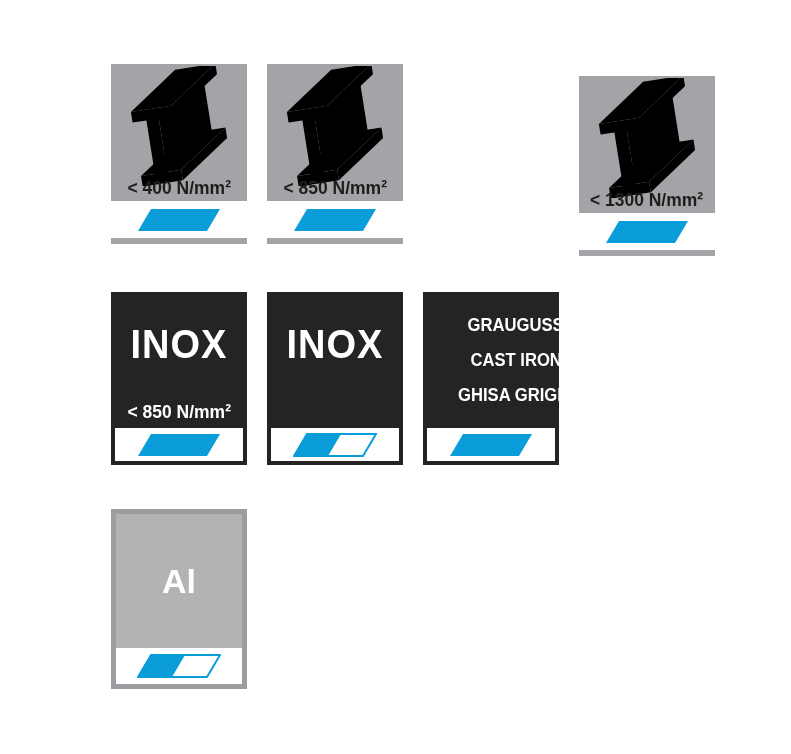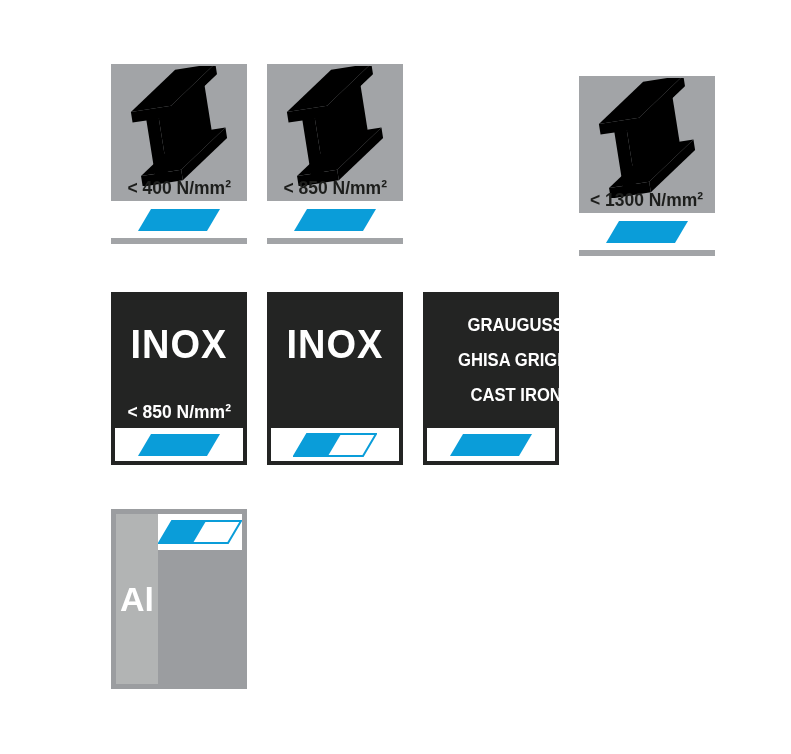--- a/index.html
+++ b/index.html
@@ -42,21 +42,21 @@
   .inox-title { position:absolute; top:32px; left:0; width:100%; text-align:center;
                 color:#ffffff; font-size:40px; font-weight:bold; line-height:40px; letter-spacing:1px; }
   .inox-title span { display:inline-block; transform:scaleX(0.95); transform-origin:center; }
 
   
   .ci-lines { position:absolute; top:16px; left:0; width:100%;margin-left:25px; }
   .ci-line  { text-align:center; color:#ffffff; font-weight:bold; font-size:17.5px; line-height:35px; }
   .ci-line span { display:inline-block; transform:scaleX(0.95); transform-origin:center; white-space:nowrap; }
 
   
-  .alu-inner { height:100%; display:flex; flex-direction:row; }
+  .alu-inner { height:100%; display:flex; flex-direction:column; }
   .alu-face  { flex:1; background:var(--al_fill); display:flex; align-items:center; justify-content:center; }
   .al-title  { color:#ffffff; font-size:34px; font-weight:bold; }
   .strip-alu { height:36px; background:#ffffff; display:flex; align-items:center; justify-content:center; }
 
   
   #t-steel-400  { left:111px; top:64px; }
   #t-steel-850  { left:267px; top:64px; }
   #t-steel-1100 { left:423px; top:64px; }
   #t-steel-1300 { left:579px; top:76px; }
   #t-inox-lt850 { left:111px; top:292px; }
@@ -136,22 +136,22 @@
       <svg width="84" height="24" viewBox="0 0 84 24">
         <polygon class="swatch-outline" points="14,1 83,1 70,23 1,23"></polygon>
         <polygon class="swatch-fill" points="14,1 48,1 35,23 1,23"></polygon>
       </svg>
     </div>
   </div>
 
   <div class="tile dark" id="t-cast-iron">
     <div class="ci-lines">
       <div class="ci-line"><span>GRAUGUSS</span></div>
+      <div class="ci-line"><span>CAST IRON</span></div>
       <div class="ci-line"><span>GHISA GRIGIA</span></div>
-      <div class="ci-line"><span>CAST IRON</span></div>
     </div>
     <div class="strip">
       <svg width="84" height="24" viewBox="0 0 84 24">
         <polygon class="swatch-fill" points="14,1 83,1 70,23 1,23"></polygon>
       </svg>
     </div>
   </div>
 
   <div class="tile alu" id="t-aluminium">
     <div class="alu-inner">

